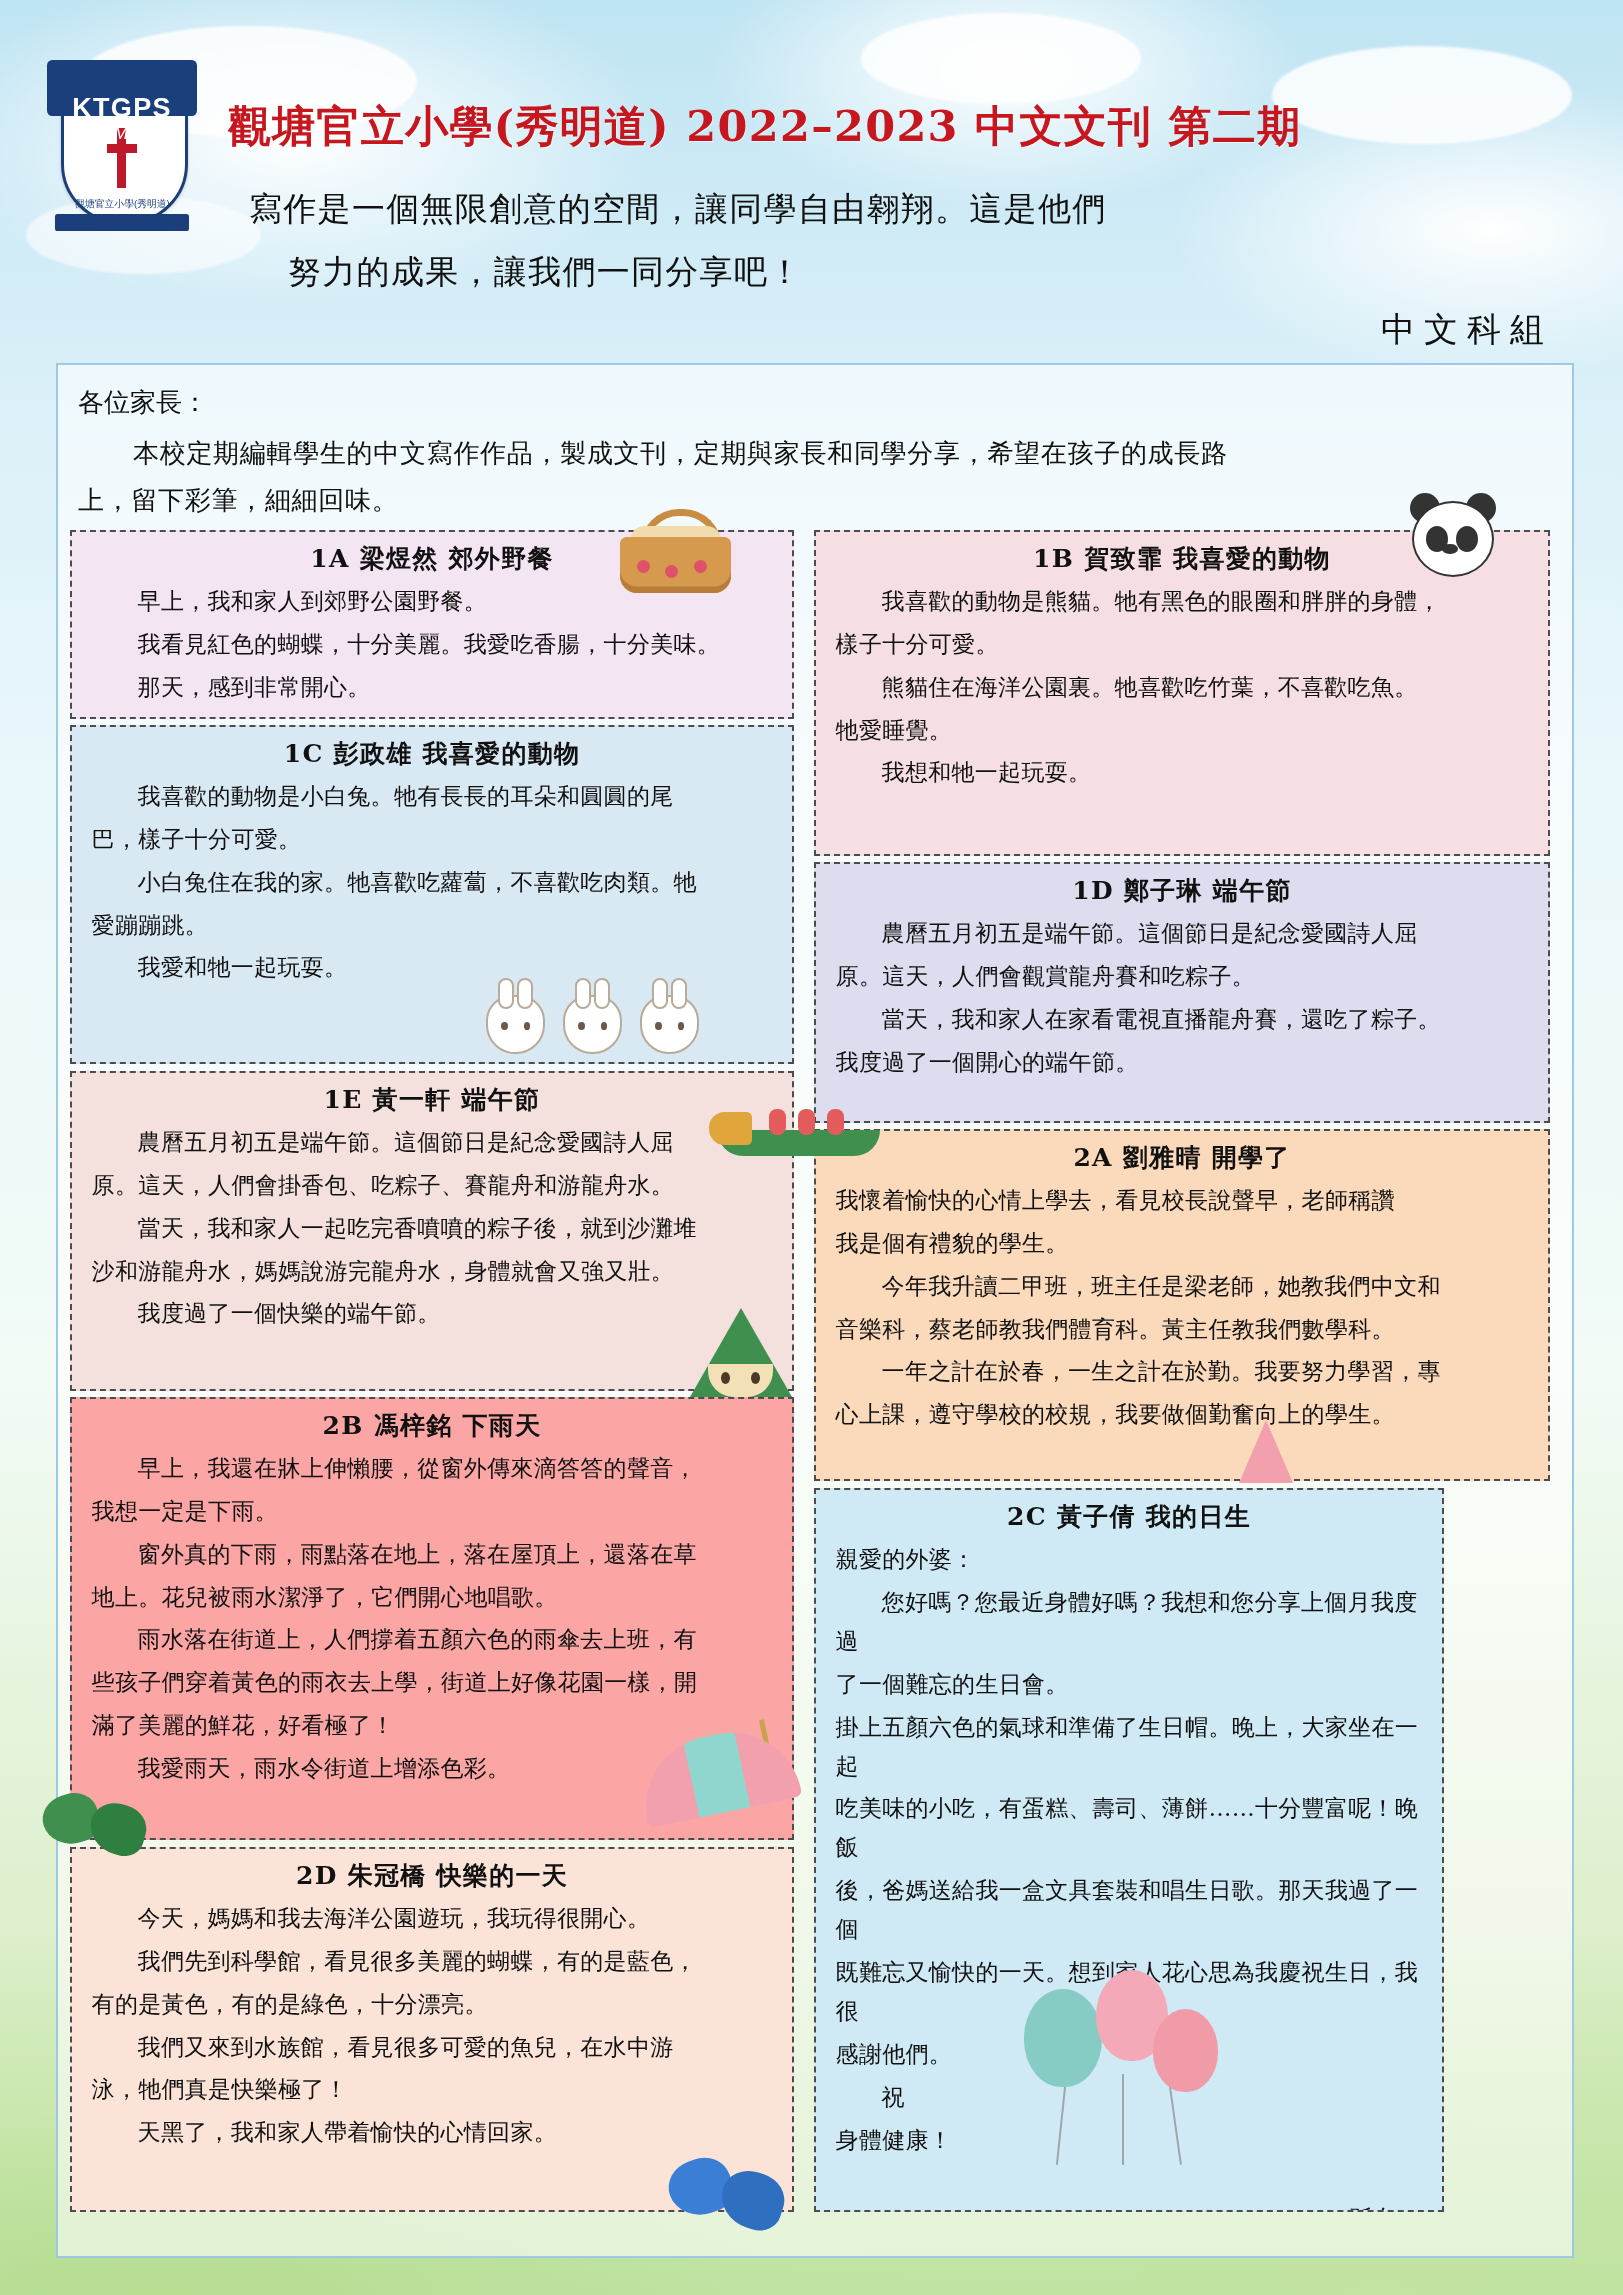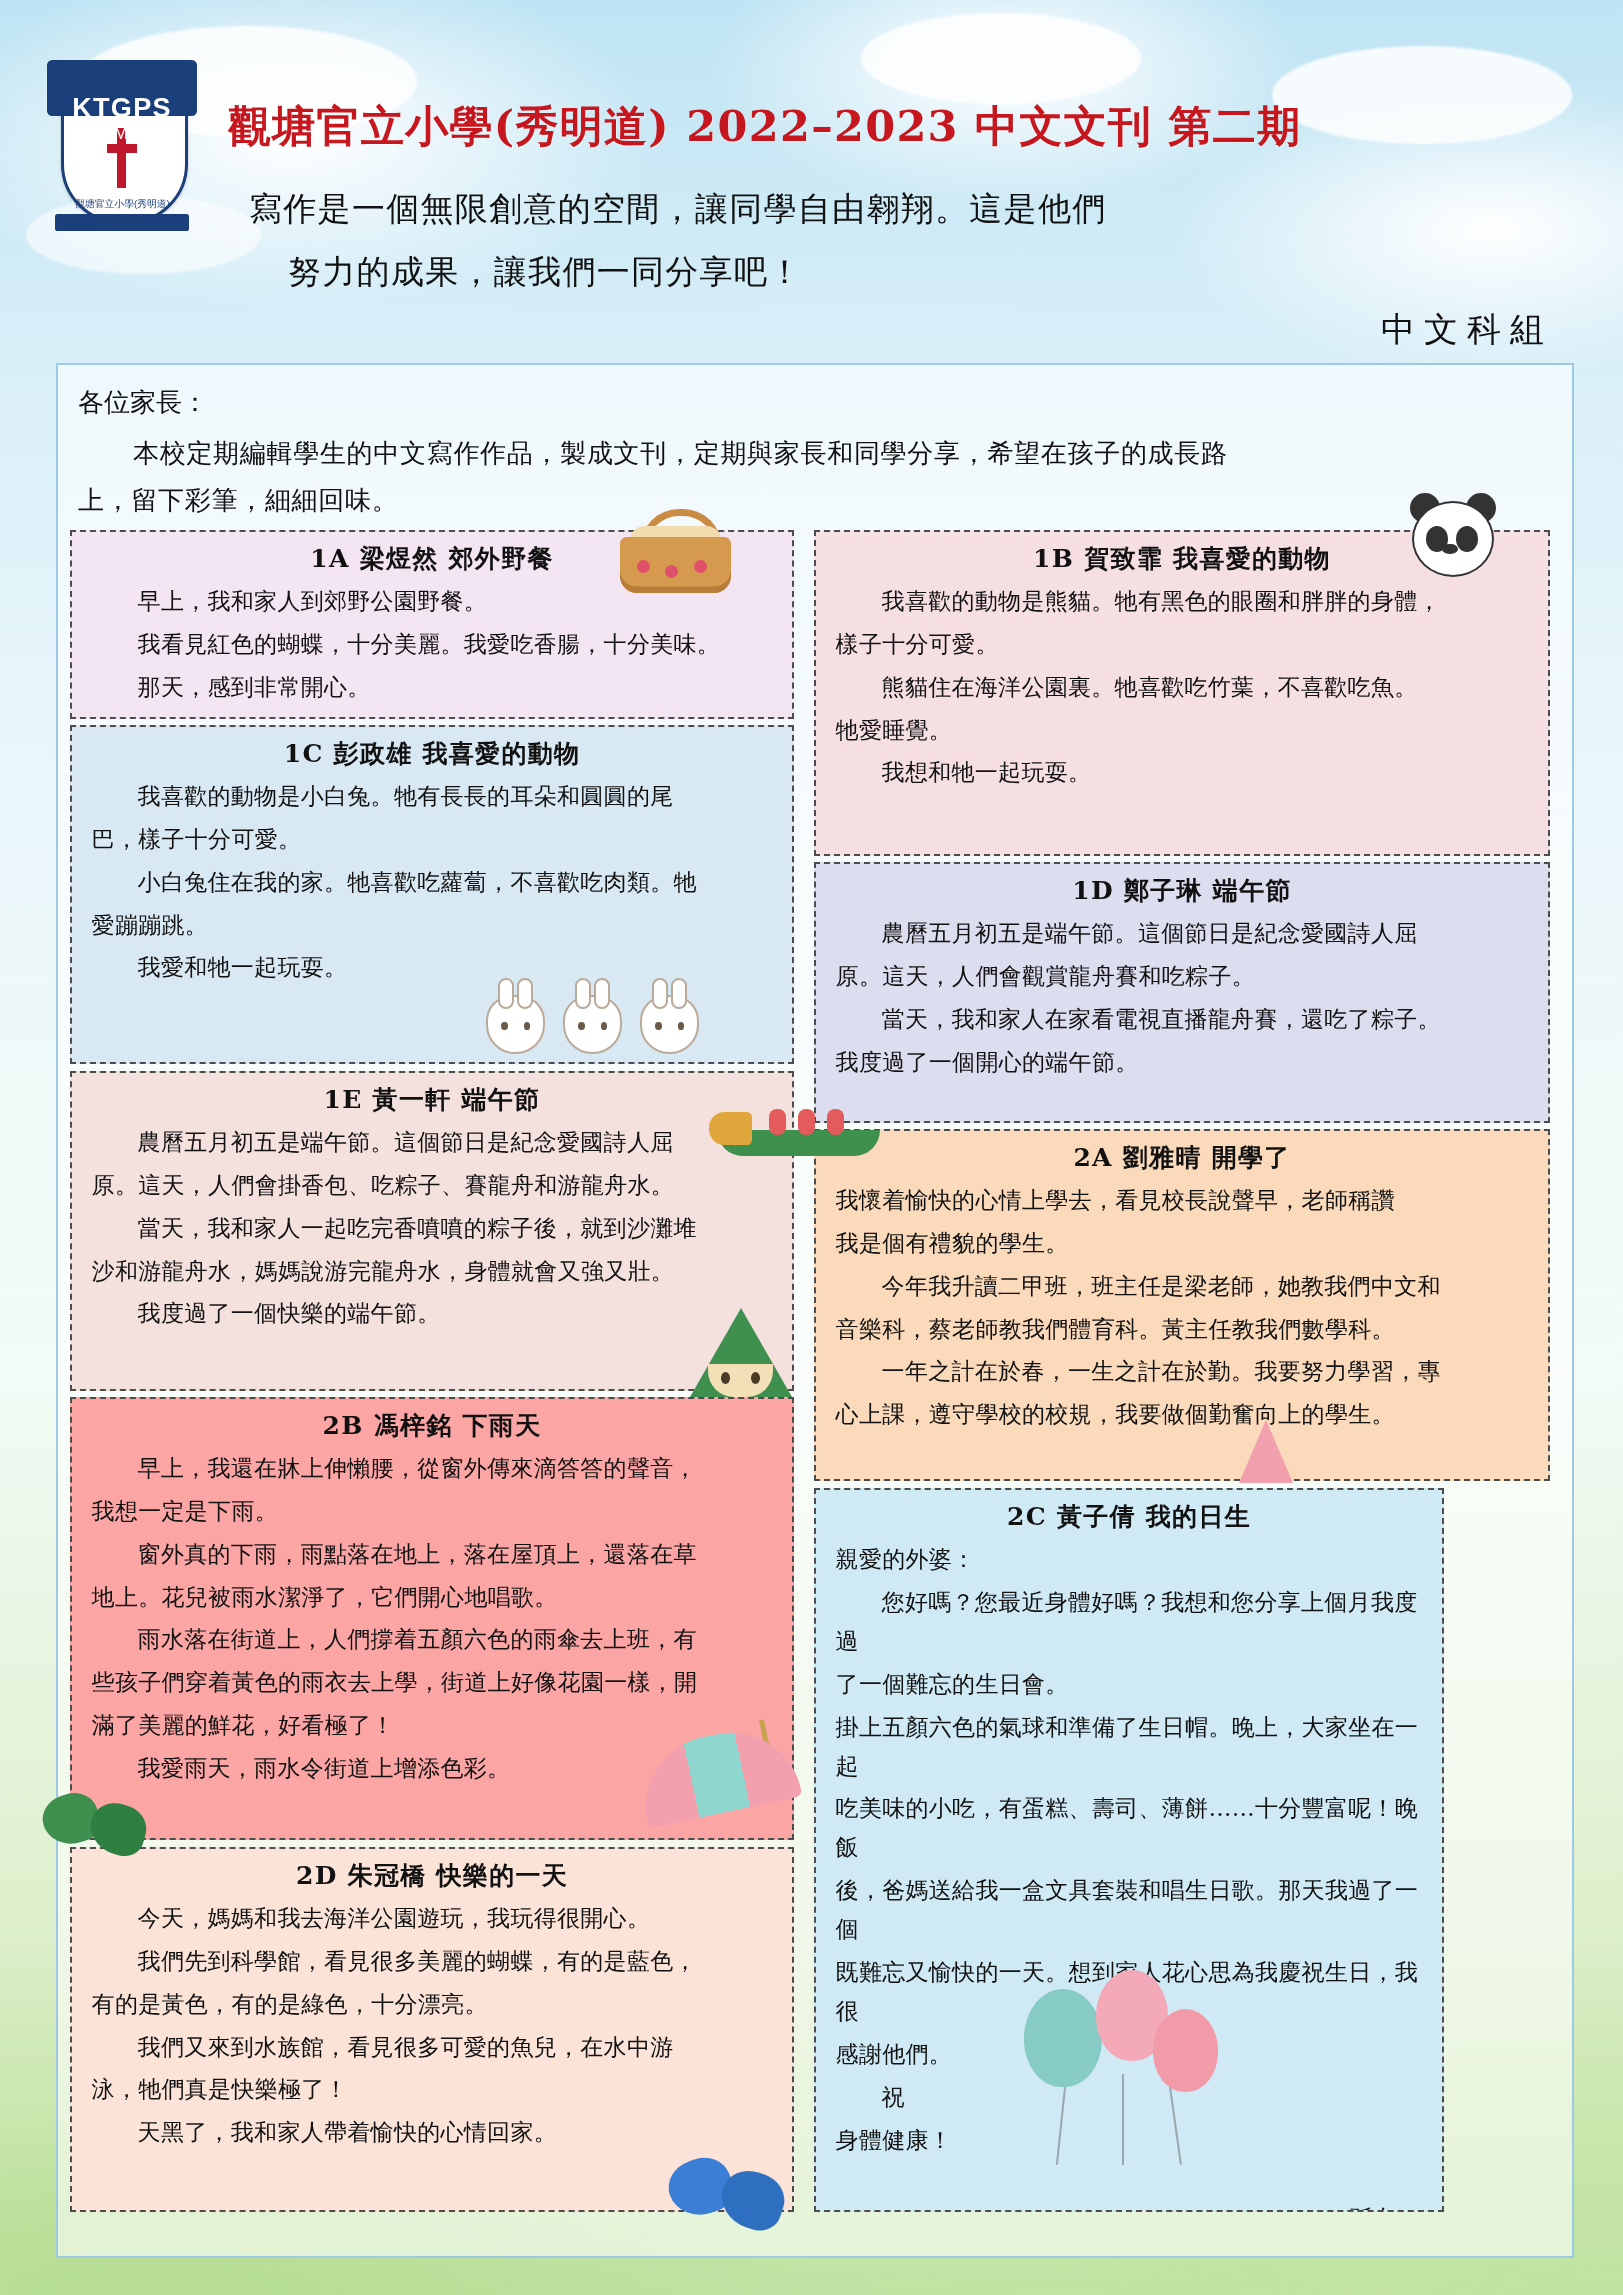--- a/index.html
+++ b/index.html
@@ -46,21 +46,21 @@
   }
   .logo-band {
     position:absolute; left:0; top:0; width:150px; height:56px;
     background:#1b3f7a; color:#ffffff;
     border-radius:5.2px;
     text-align:center;
     font-family:"Liberation Sans", sans-serif;
     letter-spacing:1.3px;
   }
   .logo-band .l1 { font-size:27px; font-weight:bold; line-height:33px; padding-top:2.6px;margin-top:29px;}
-  .logo-band .l2 { font-size:17px; line-height:18px; }
+  .logo-band .l2 { font-size:17px; line-height:18px;font-style:italic; }
   .logo-cross {
     position:absolute; left:60px; top:68px; width:30px; height:60px;
   }
   .logo-cross:before, .logo-cross:after {
     content:""; position:absolute; background:#c0182b;
   }
   .logo-cross:before { left:10.4px; top:0; width:9px; height:60px; }
   .logo-cross:after  { left:0; top:15.7px; width:30px; height:9px; }
   .logo-sub {
     position:absolute; left:18px; top:138px; width:115px; text-align:center;

